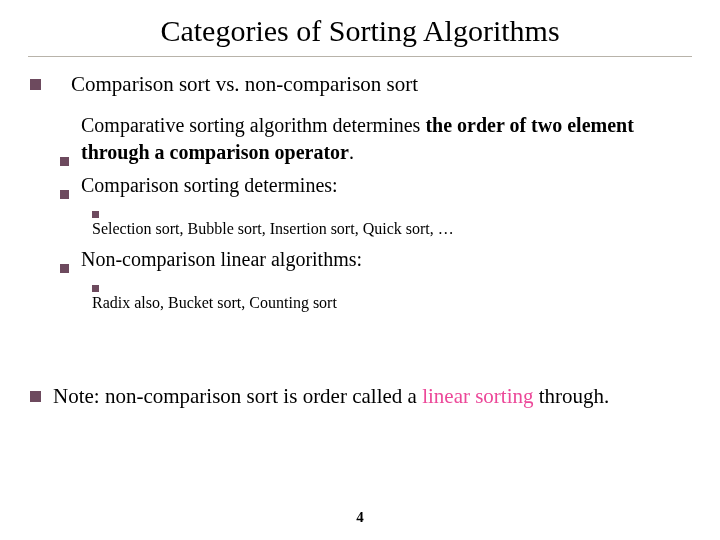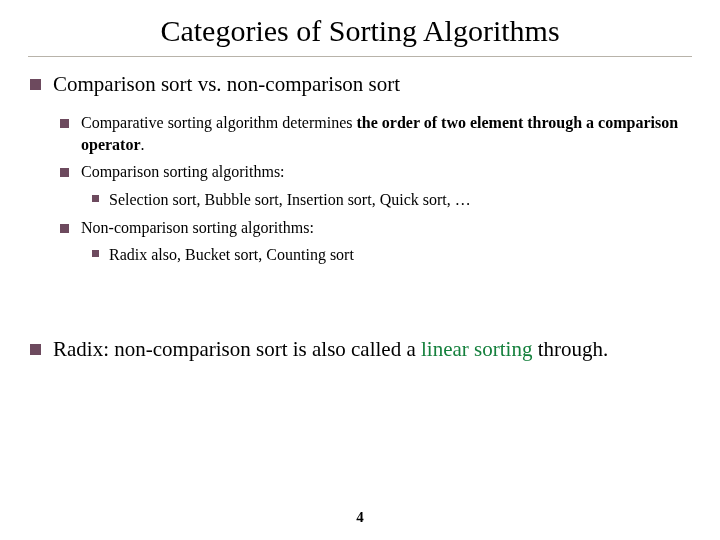--- a/index.html
+++ b/index.html
@@ -42,46 +42,48 @@
     flex: 0 0 auto;
     width: 11px;
     height: 11px;
     background: #6d4a5e;
     margin-top: 8px;
     margin-right: 12px;
   }
   .bullet .txt { flex: 1 1 auto; }
   .sub1 {
     margin-left: 30px;
-    font-size: 16px;
+    font-size: 20px;
     line-height: 1.35;
+    align-items: flex-end;
   }
   .sub1 .sq {
     width: 9px;
     height: 9px;
     margin-top: 7px;
     margin-right: 12px;
     background: #6d4a5e;
   }
   .sub2 {
     margin-left: 62px;
     font-size: 16px;
     line-height: 1.35;
+    flex-direction: column;
   }
   .sub2 .sq {
     width: 7px;
     height: 7px;
     margin-top: 6px;
     margin-right: 10px;
     background: #6d4a5e;
   }
   .bold { font-weight: bold; }
-  .accent { color: #15803d; }
+  .accent { color: #ec4899; }
   .gap-sm { margin-bottom: 6px; }
-  .gap-md { margin-bottom: 14px; }
+  .gap-md { margin-bottom: 14px; gap: 18px; }
   .page-num {
     position: absolute;
     bottom: 14px;
     left: 0;
     width: 100%;
     text-align: center;
     font-size: 15px;
     font-weight: bold;
   }
 </style>
@@ -102,41 +104,41 @@
 
     <div class="bullet sub1 gap-sm">
       <div class="sq"></div>
       <div class="txt">
         <span>Comparative sorting algorithm determines </span><span class="bold">the order of two element through a comparison operator</span><span>.</span>
       </div>
     </div>
 
     <div class="bullet sub1 gap-sm">
       <div class="sq"></div>
-      <div class="txt">Comparison sorting algorithms:</div>
+      <div class="txt">Comparison sorting determines:</div>
     </div>
 
     <div class="bullet sub2 gap-sm">
       <div class="sq"></div>
       <div class="txt">Selection sort, Bubble sort, Insertion sort, Quick sort, …</div>
     </div>
 
     <div class="bullet sub1 gap-sm">
       <div class="sq"></div>
-      <div class="txt">Non-comparison sorting algorithms:</div>
+      <div class="txt">Non-comparison linear algorithms:</div>
     </div>
 
     <div class="bullet sub2" style="margin-bottom: 70px;">
       <div class="sq"></div>
       <div class="txt">Radix also, Bucket sort, Counting sort</div>
     </div>
 
     <div class="bullet">
       <div class="sq"></div>
       <div class="txt">
-        <span>Radix: non-comparison sort is also called a </span><span class="accent">linear sorting</span><span> through.</span>
+        <span>Note: non-comparison sort is order called a </span><span class="accent">linear sorting</span><span> through.</span>
       </div>
     </div>
 
   </div>
 
   <div class="page-num">4</div>
 </div>
 
 </body></html>

